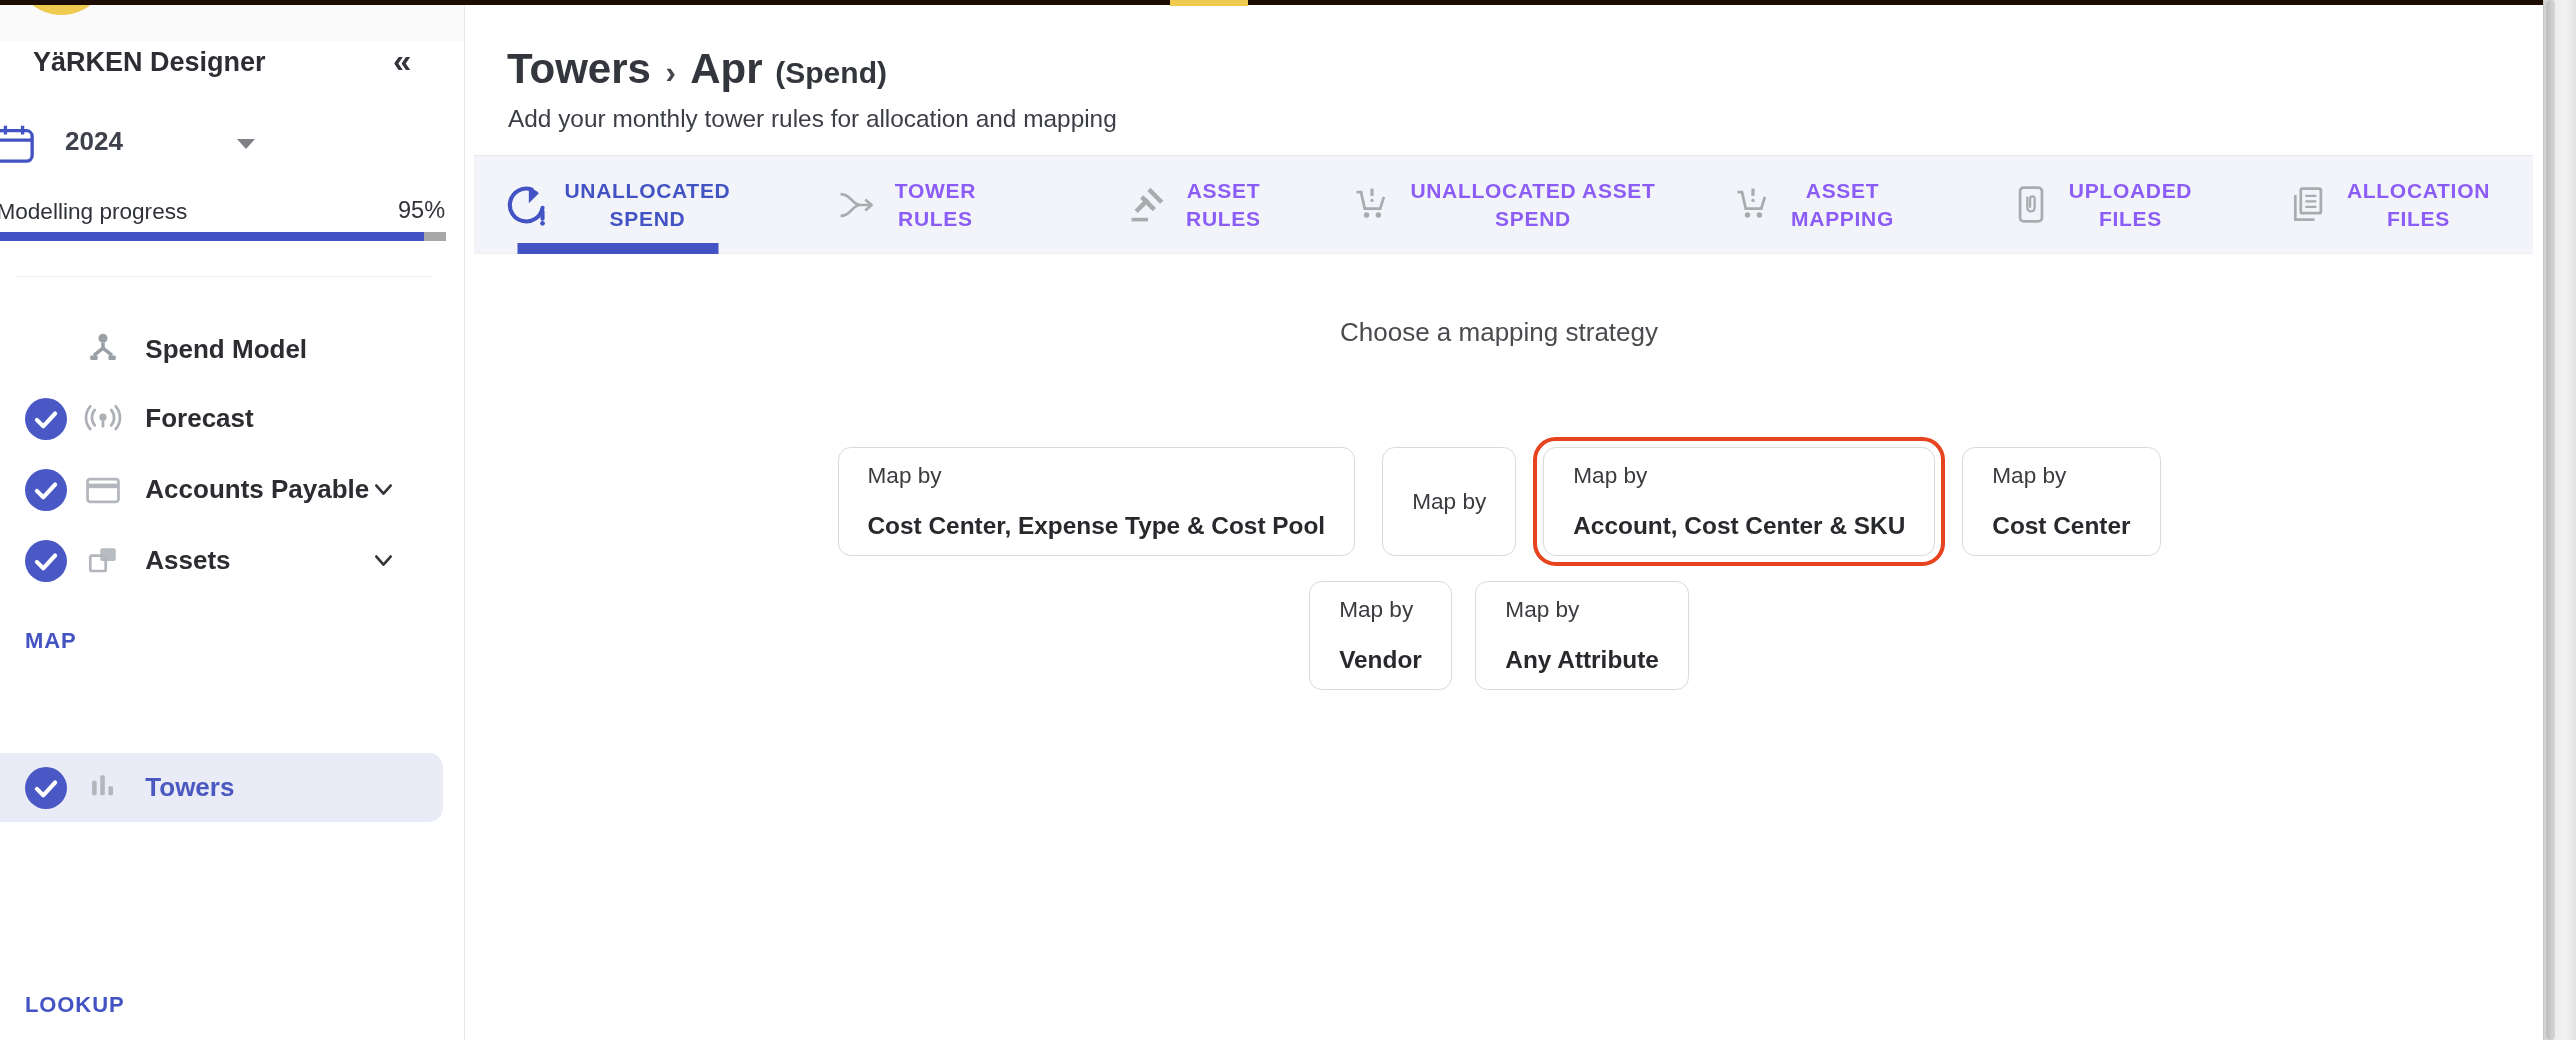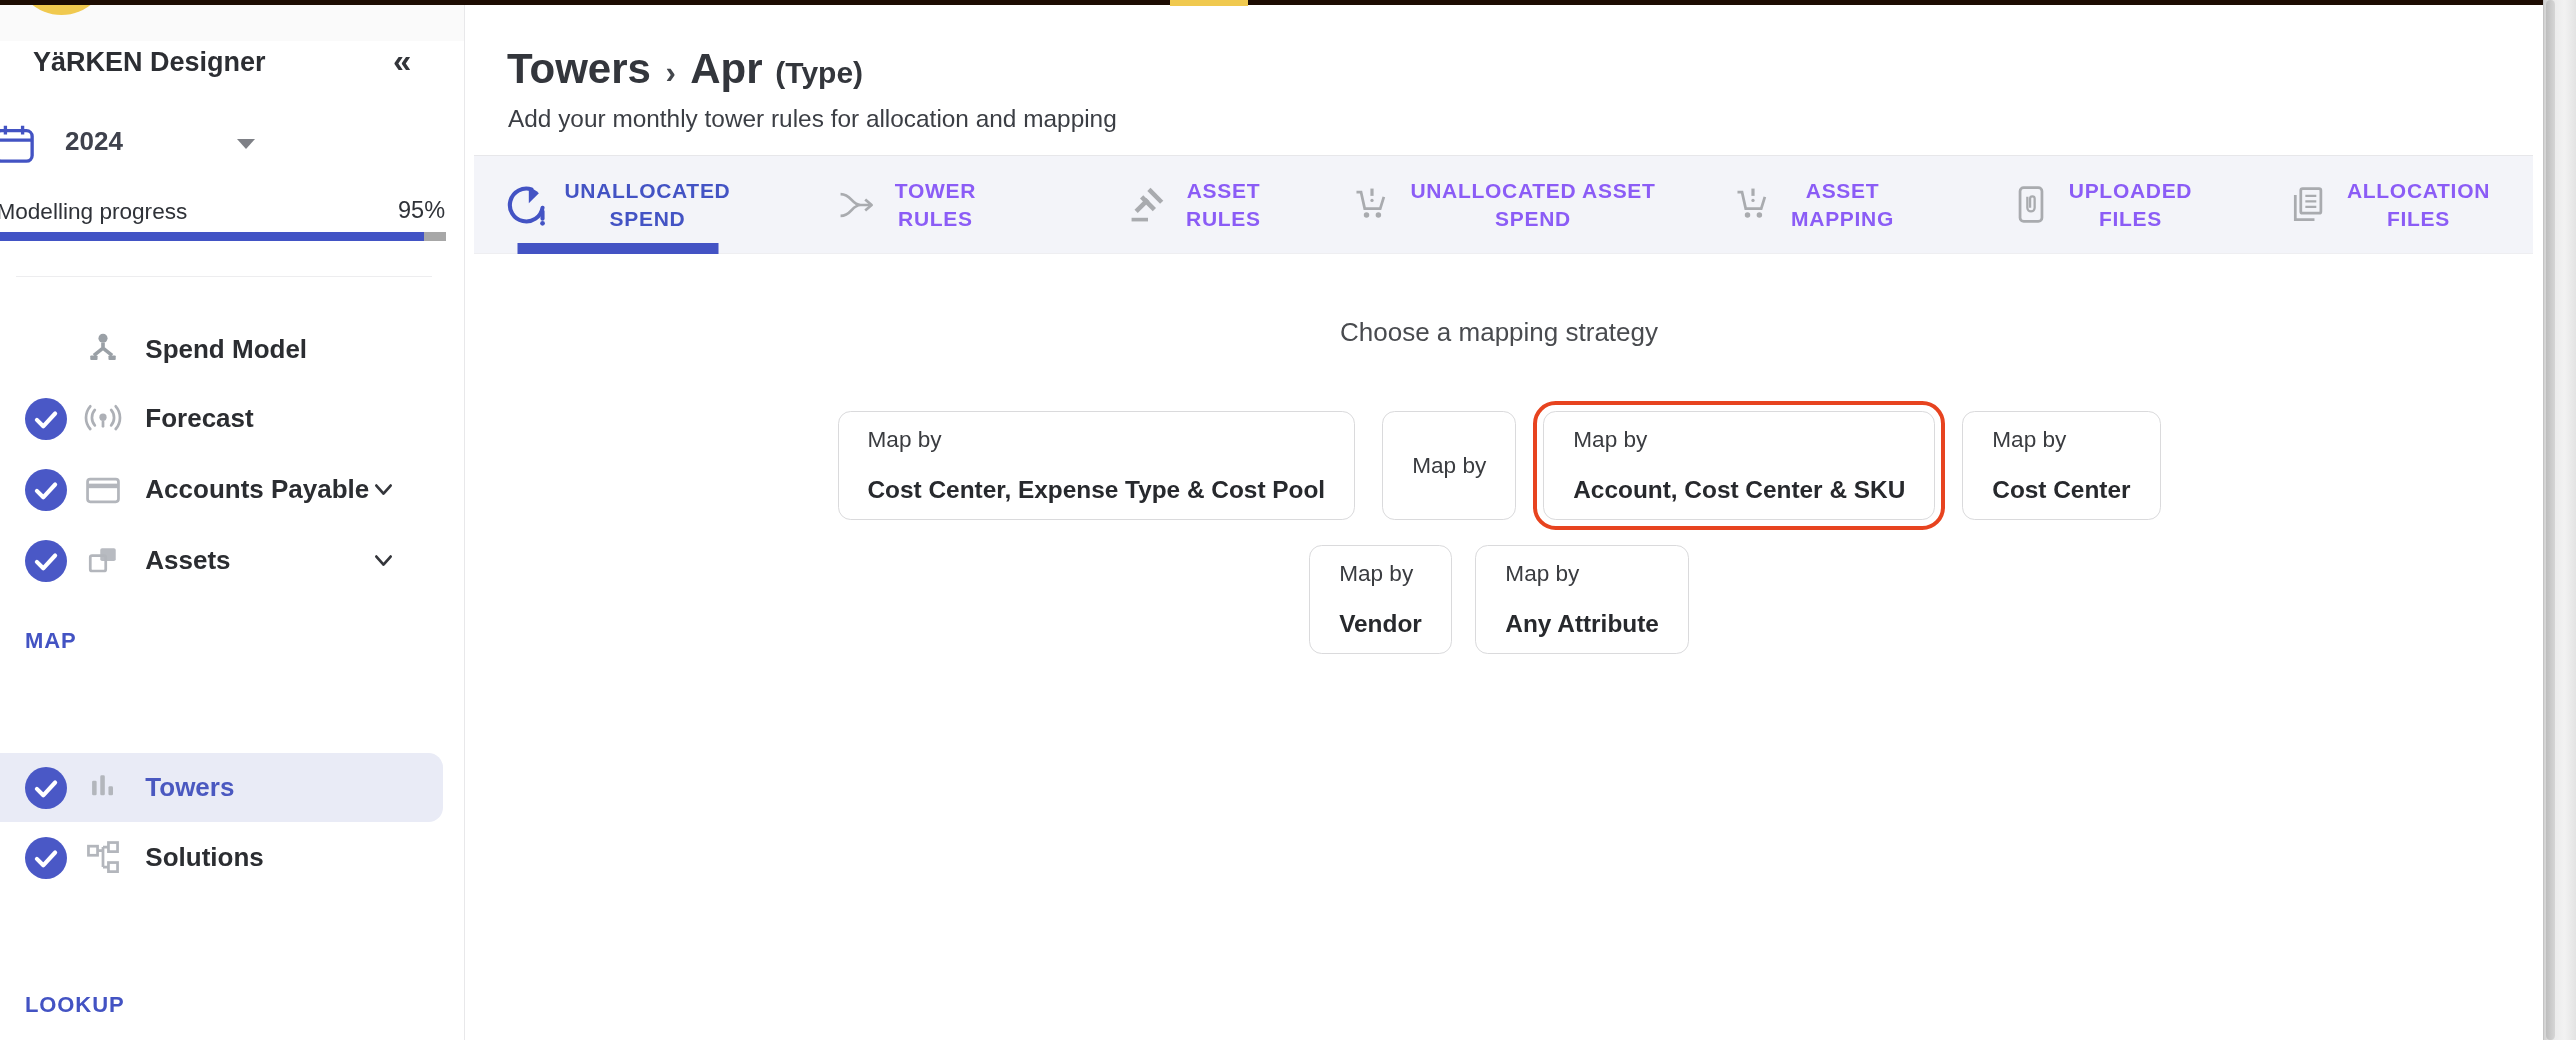--- a/index.html
+++ b/index.html
@@ -69,21 +69,21 @@
     width:201px; height:11px; background:#4353c4; }
 
   
   .strategy-heading { position:absolute; left:465px; top:317px; width:2068px; text-align:center;
     font-size:26px; color:#494b4f; }
   .cards-row { position:absolute; left:465px; width:2068px; display:flex; justify-content:center; gap:27px; }
   .cards-row.row1 { top:411px; }
   .cards-row.row2 { top:545px; gap:23.5px; }
   .strategy-card { background:#fff; border:1.8px solid #dadadc; border-radius:12.7px; height:109px;
     padding:16px 29px; display:flex; flex-direction:column; justify-content:center; gap:23px;
-    white-space:nowrap; cursor:pointer; }
+    white-space:nowrap; cursor:pointer;margin-top:36px; }
   .strategy-card .prefix { font-size:22.6px; color:#3a3c40; }
   .strategy-card .value { font-size:24.4px; font-weight:700; color:#27292d; }
   .strategy-card.highlighted { outline:4.5px solid #e7431f; outline-offset:6.3px; }
 
   svg { display:block; }
 </style>
 </head>
 <body>
 
 <div id="screen">
@@ -205,47 +205,30 @@
       <span class="nav-icon">
         <svg width="40" height="40" viewBox="0 0 44 44" fill="#b3b6bc">
           <rect x="10" y="14" width="5" height="16" rx="1.5"></rect>
           <rect x="19" y="8" width="5" height="22" rx="1.5"></rect>
           <rect x="28" y="20" width="5" height="10" rx="1.5"></rect>
         </svg>
       </span>
       <span class="nav-label">Towers</span>
     </div>
 
-    <div class="nav-row" style="top:823px">
-      <span class="check-wrap">
-        <svg width="42" height="42" viewBox="0 0 46 46">
-          <circle cx="23" cy="23" r="23" fill="#4a58c6"></circle>
-          <path d="M13 24 L20 31 L33 17" stroke="#fff" stroke-width="4.5" fill="none" stroke-linecap="round" stroke-linejoin="round"></path>
-        </svg>
-      </span>
-      <span class="nav-icon">
-        <svg width="40" height="40" viewBox="0 0 44 44" fill="none" stroke="#b3b6bc" stroke-width="3">
-          <rect x="6" y="9" width="10" height="10"></rect>
-          <rect x="28" y="5" width="10" height="10"></rect>
-          <rect x="28" y="27" width="10" height="10"></rect>
-          <path d="M16 14 H22 M22 10 V32 M22 10 H28 M22 32 H28"></path>
-        </svg>
-      </span>
-      <span class="nav-label">Solutions</span>
-    </div>
 
 
     <div class="section-label" style="top:992px">LOOKUP</div>
   </div>
 
   <div class="page-title">
     <span class="crumb-root">Towers</span>
     <span class="crumb-sep">›</span>
     <span class="crumb-current">Apr</span>
-    <span class="crumb-suffix">(Type)</span>
+    <span class="crumb-suffix">(Spend)</span>
   </div>
   <div class="subtitle">Add your monthly tower rules for allocation and mapping</div>
 
   <div class="tab-strip">
 
     <div class="tab active">
       <span>
         <svg width="42" height="42" viewBox="0 0 46 46" fill="none">
           <path d="M28 6 A18 18 0 1 0 40 26" stroke="#4353c4" stroke-width="4.5" stroke-linecap="round"></path>
           <path d="M25 21 V5 A16 16 0 0 1 36 10 Z" fill="#4353c4"></path>

